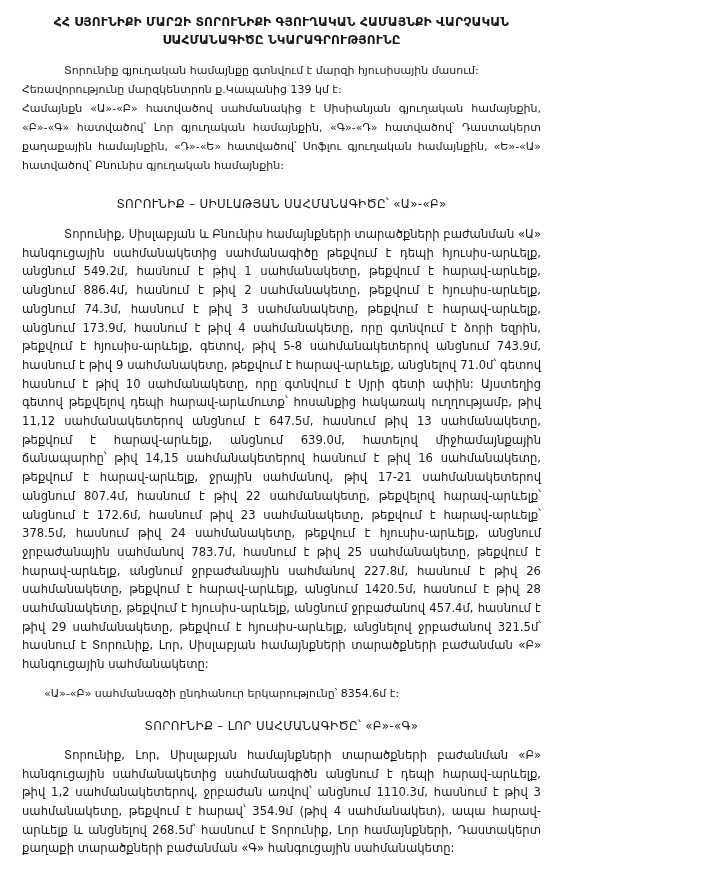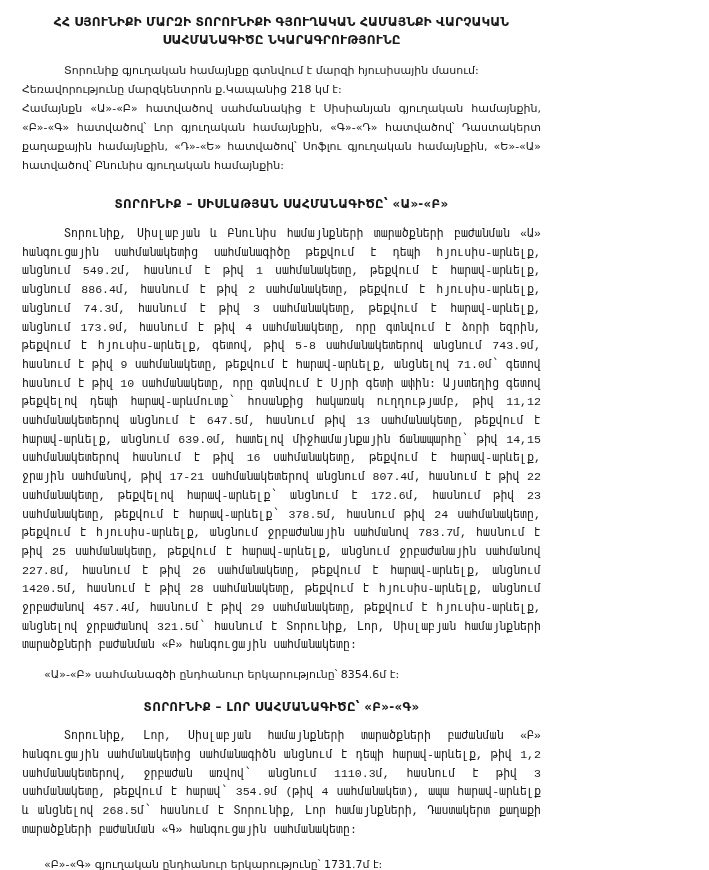--- a/index.html
+++ b/index.html
@@ -46,35 +46,34 @@
     text-align: justify;
     text-justify: inter-word;
   }
   .intro p.first {
     text-indent: 42px;
   }
 
   .section-head {
     text-align: center;
     font-size: 11.9px;
-    font-weight: bold;
+    font-weight: normal;
     letter-spacing: 0.3px;
     margin: 16px 0 0 0;
     white-space: nowrap;
   }
 
   .body-para {
     margin: 14px 0 0 0;
     font-size: 11.6px;
     line-height: 18.7px;
     text-align: justify;
     text-justify: inter-word;
     text-indent: 42px;
     hyphens: none;
-    font-family: Liberation Mono, monospace;
   }
   .body-para.tight {
     margin-top: 13px;
   }
 
   .total-line {
     margin: 11px 0 0 0;
     font-size: 11px;
     line-height: 18px;
     text-indent: 22px;
@@ -87,21 +86,21 @@
 
 <div class="page">
 
   <div class="doc-title">
     <span class="t-line">ՀՀ ՍՅՈՒՆԻՔԻ ՄԱՐԶԻ ՏՈՐՈՒՆԻՔԻ ԳՅՈՒՂԱԿԱՆ ՀԱՄԱՅՆՔԻ ՎԱՐՉԱԿԱՆ</span>
     <span class="t-line">ՍԱՀՄԱՆԱԳԻԾԸ ՆԿԱՐԱԳՐՈՒԹՅՈՒՆԸ</span>
   </div>
 
   <div class="intro">
     <p class="first">Տորունիք գյուղական համայնքը գտնվում է մարզի հյուսիսային մասում:</p>
-    <p>Հեռավորությունը մարզկենտրոն ք.Կապանից  218 կմ է:</p>
+    <p>Հեռավորությունը մարզկենտրոն ք.Կապանից  139 կմ է:</p>
     <p>Համայնքն «Ա»-«Բ» հատվածով սահմանակից է Սիսիանյան գյուղական համայնքին, «Բ»-«Գ» հատվածով՝ Լոր գյուղական համայնքին, «Գ»-«Դ» հատվածով՝ Դաստակերտ քաղաքային համայնքին, «Դ»-«Ե» հատվածով՝ Սոֆլու գյուղական համայնքին, «Ե»-«Ա» հատվածով՝ Բնունիս գյուղական համայնքին:</p>
   </div>
 
   <div class="spacer-sm"></div>
 
   <h2 class="section-head">ՏՈՐՈՒՆԻՔ – ՍԻՍԼԱԹՅԱՆ  ՍԱՀՄԱՆԱԳԻԾԸ՝  «Ա»-«Բ»</h2>
 
   <p class="body-para">Տորունիք, Սիսլաբյան և Բնունիս  համայնքների տարածքների բաժանման «Ա» հանգուցային սահմանակետից սահմանագիծը թեքվում է դեպի հյուսիս-արևելք, անցնում 549.2մ, հասնում է թիվ 1 սահմանակետը, թեքվում է հարավ-արևելք, անցնում 886.4մ, հասնում է թիվ 2 սահմանակետը, թեքվում է հյուսիս-արևելք, անցնում 74.3մ, հասնում է թիվ 3 սահմանակետը, թեքվում է հարավ-արևելք, անցնում 173.9մ, հասնում է թիվ 4 սահմանակետը, որը գտնվում է ձորի եզրին, թեքվում է հյուսիս-արևելք, գետով, թիվ 5-8 սահմանակետերով անցնում 743.9մ, հասնում է թիվ 9 սահմանակետը, թեքվում է հարավ-արևելք, անցնելով 71.0մ՝ գետով հասնում է թիվ 10 սահմանակետը, որը գտնվում է Սյրի գետի ափին: Այստեղից  գետով թեքվելով դեպի հարավ-արևմուտք՝ հոսանքից հակառակ ուղղությամբ, թիվ  11,12  սահմանակետերով  անցնում է  647.5մ,  հասնում  թիվ  13 սահմանակետը, թեքվում է հարավ-արևելք, անցնում 639.0մ, հատելով միջհամայնքային ճանապարհը՝ թիվ 14,15 սահմանակետերով հասնում է թիվ 16 սահմանակետը, թեքվում է հարավ-արևելք, ջրային սահմանով, թիվ 17-21 սահմանակետերով անցնում 807.4մ, հասնում է թիվ 22 սահմանակետը, թեքվելով հարավ-արևելք՝ անցնում է 172.6մ, հասնում թիվ  23  սահմանակետը,  թեքվում  է  հարավ-արևելք՝  378.5մ,  հասնում  թիվ  24 սահմանակետը, թեքվում է հյուսիս-արևելք, անցնում ջրբաժանային սահմանով 783.7մ, հասնում է թիվ 25 սահմանակետը, թեքվում է հարավ-արևելք, անցնում ջրբաժանային սահմանով 227.8մ, հասնում է թիվ 26 սահմանակետը, թեքվում է հարավ-արևելք, անցնում 1420.5մ, հասնում է թիվ 28 սահմանակետը, թեքվում է հյուսիս-արևելք, անցնում ջրբաժանով 457.4մ, հասնում է թիվ 29 սահմանակետը, թեքվում է հյուսիս-արևելք, անցնելով ջրբաժանով 321.5մ՝ հասնում է Տորունիք, Լոր, Սիսլաբյան համայնքների տարածքների բաժանման «Բ» հանգուցային սահմանակետը:</p>
 
   <p class="total-line">«Ա»-«Բ» սահմանագծի ընդհանուր երկարությունը՝  8354.6մ է:</p>

